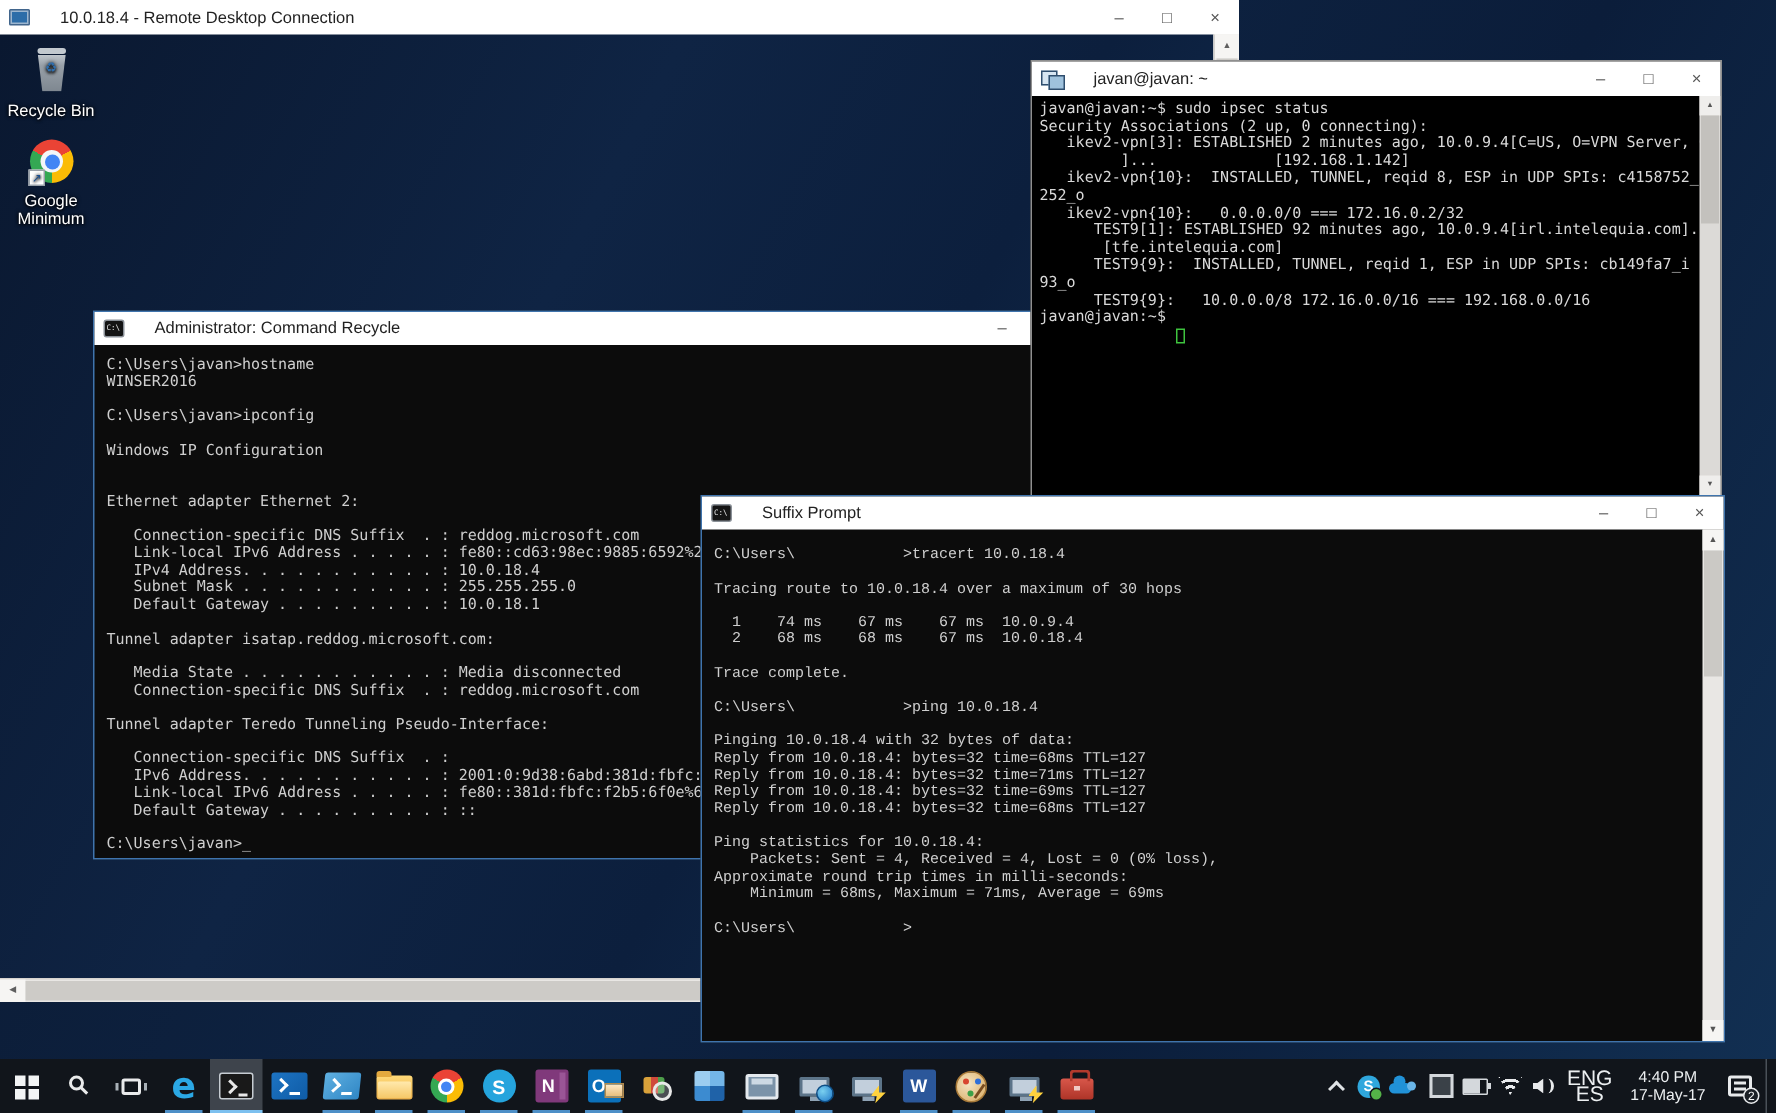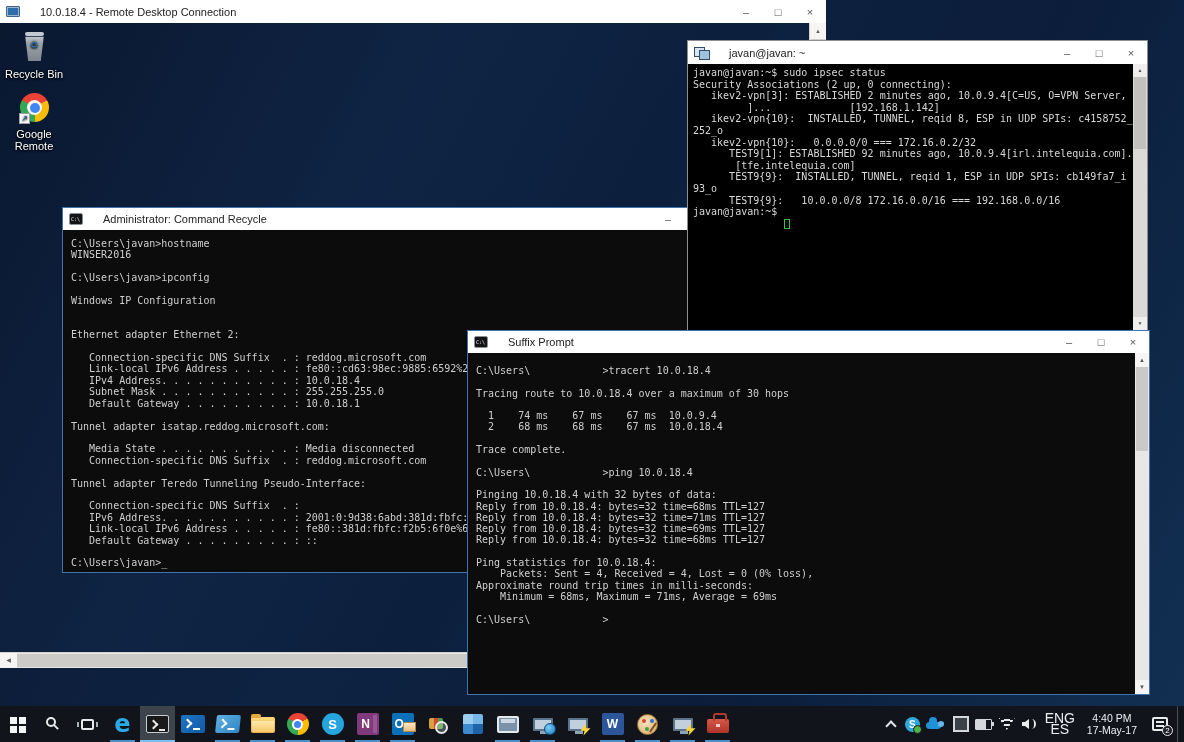--- a/index.html
+++ b/index.html
@@ -69,21 +69,21 @@
   #putty-text { position:absolute; left:0; right:14px; top:0; bottom:0; padding:3px 0 0 5px; line-height:11.6px; color:#d8d8d8; }
   #putty-cursor { position:absolute; left:96px; top:155px; width:6px; height:10px; border:1px solid #3ec43e; }
 
   
   #cmd-window { left:467px; top:330px; width:683px; height:365px; z-index:30; }
   #cmd-content { position:absolute; top:22px; left:0; right:0; bottom:0; }
   #cmd-scroll { position:absolute; top:0; right:0; bottom:0; width:14px; background:#e9e7e4; }
   #cmd-scroll .arrow { height:14px; font-size:6px; line-height:14px; text-align:center; color:#555; background:#f6f5f3; }
   #cmd-scroll .arrow.down { position:absolute; bottom:0; left:0; right:0; }
   #cmd-scroll .thumb { margin:0 1px; height:84px; background:#cbc9c5; }
-  #cmd-text { position:absolute; left:0; right:14px; top:0; bottom:0; padding:12px 0 5px 8px; line-height:11.3px; }
+  #cmd-text { position:absolute; left:0; right:14px; top:0; bottom:0; padding:12px 0 5px 8px; line-height:11.3px;font-family:Liberation Mono, monospace; }
 
   
   #taskbar { position:absolute; left:0; bottom:0; width:1184px; height:36px; background:#11151b; z-index:50;
       display:flex; align-items:center; }
   .tb-item { width:35px; height:36px; position:relative; display:flex; align-items:center; justify-content:center; flex:0 0 auto; }
   .tb-item.running::after { content:""; position:absolute; left:5px; right:5px; bottom:0; height:2px; background:#4d8fc7; }
   .tb-item.active { background:#3e444c; }
   .tb-item.active::after { content:""; position:absolute; left:0; right:0; bottom:0; height:2px; background:#7cc0ef; }
   .tb-glyph { display:flex; align-items:center; justify-content:center; }
 
@@ -176,21 +176,21 @@
           <span class="bin-body"></span>
         <span class="bin-glyph">♻</span>
       </div>
       <div>Recycle Bin</div>
     </div>
     <div class="dicon" style="left:2px; top:68px;">
       <div class="art">
         <span class="chrome-ball"></span>
         <span class="shortcut-badge">↗</span>
       </div>
-      <div style="width:64px">Google Remote</div>
+      <div style="width:64px">Google Minimum</div>
     </div>
 
     <div class="console-win" id="admin-cmd">
       <div class="win-titlebar">
         <span class="cmd-ico">C:\</span>
         <span class="win-title">Administrator: Command Recycle</span>
         <span class="abs-btn" style="left:590px">–</span>
         <span class="abs-btn" style="left:636px">□</span>
         <span class="abs-btn" style="left:682px">×</span>
       </div>

